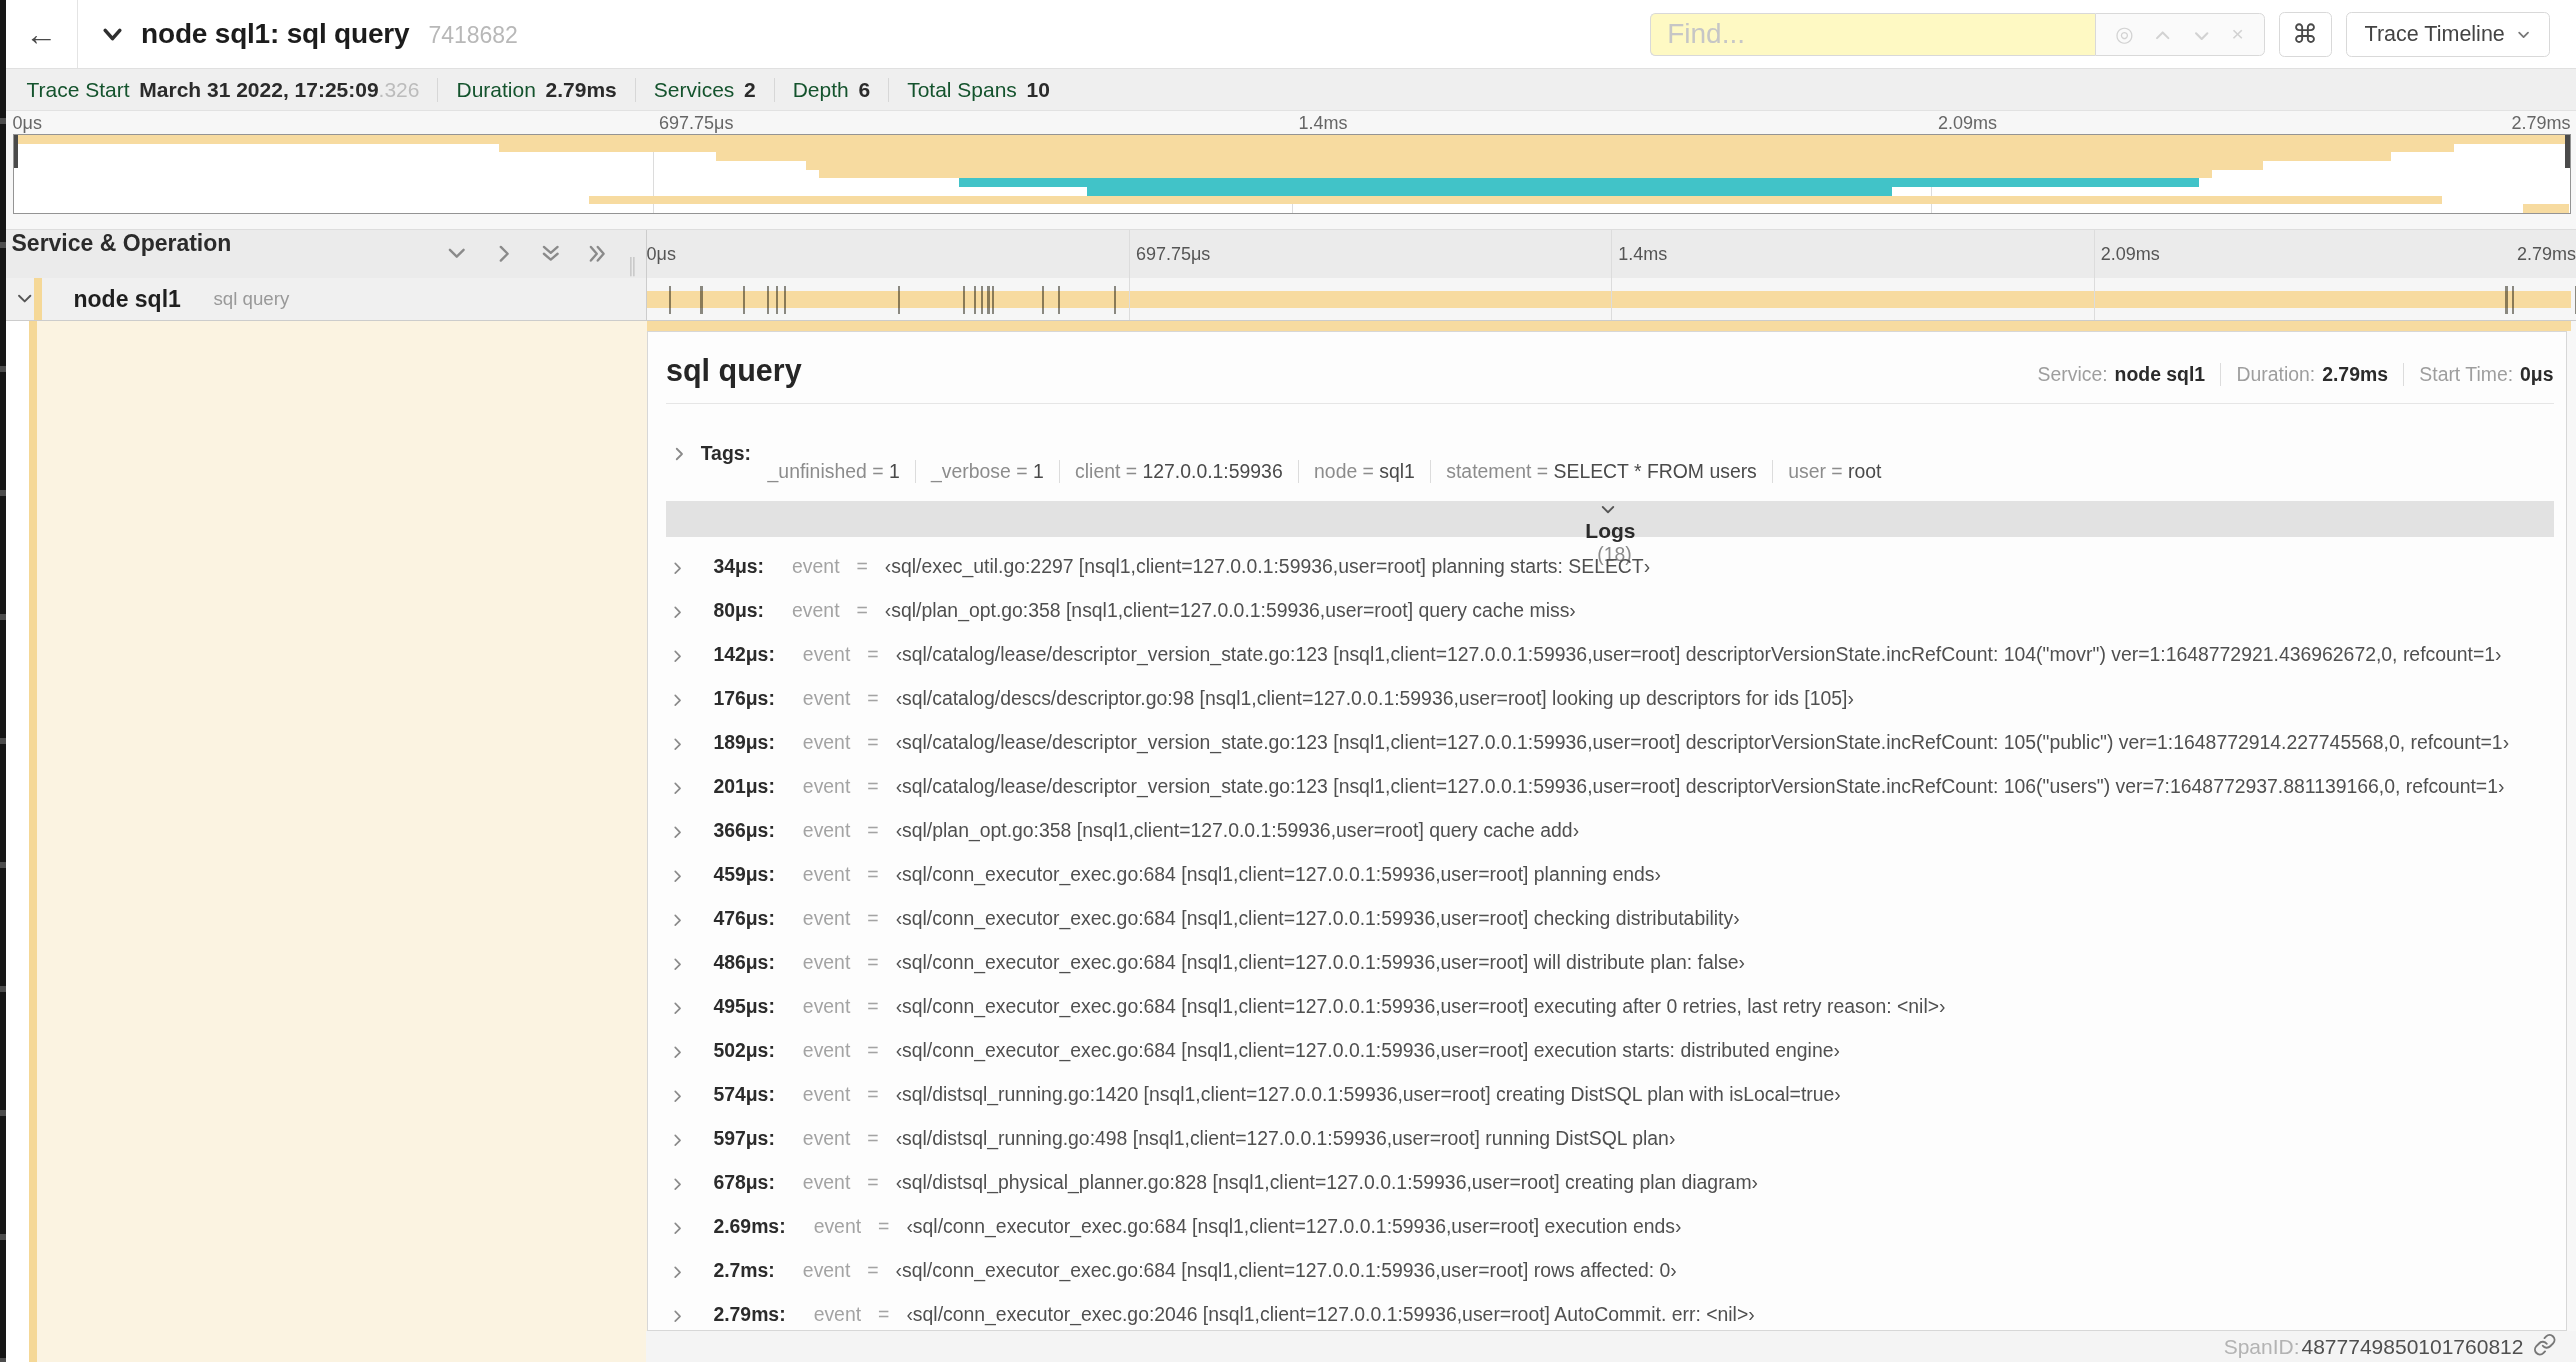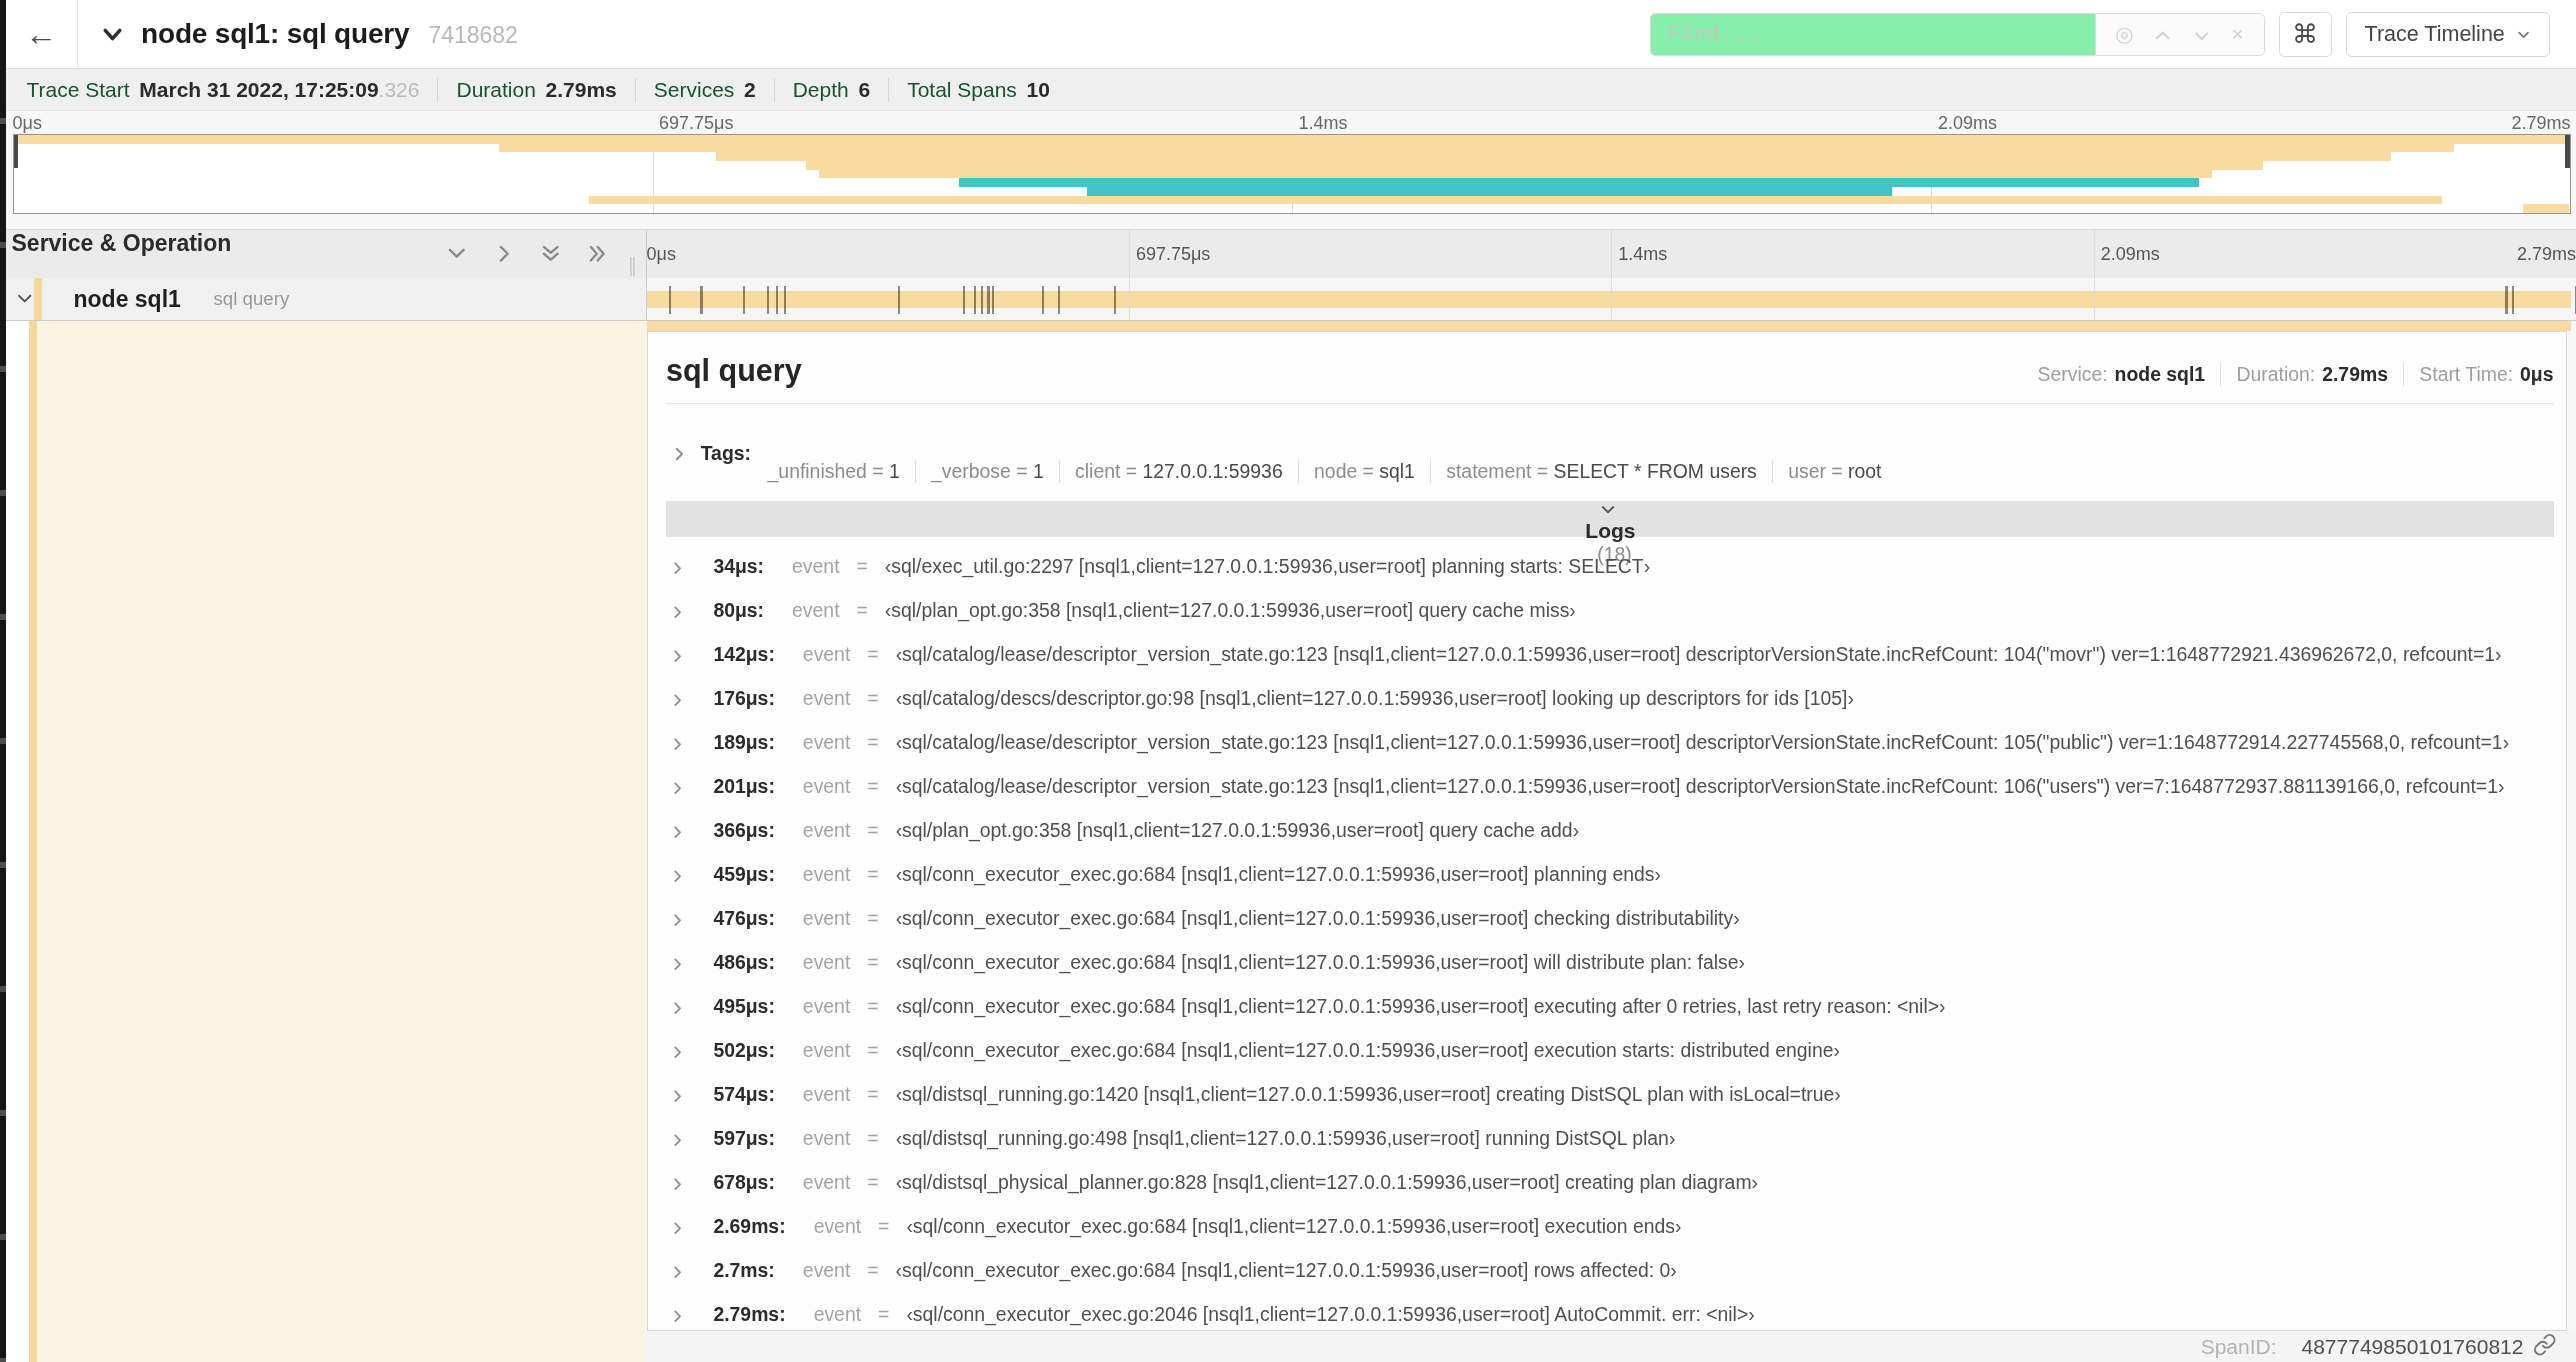--- a/index.html
+++ b/index.html
@@ -15,22 +15,22 @@
     border-bottom:0.7px solid #e0e0e0;display:flex;align-items:center;}
   .back-btn{width:71px;height:100%;border-right:0.7px solid #e4e4e4;display:flex;
     align-items:center;justify-content:center;font-size:32px;color:#4a4a4a;background:#fff;flex:0 0 auto;}
   .title-wrap{display:flex;align-items:baseline;margin-left:22px;}
   .title-chevron{align-self:center;margin-right:16.6px;}
   .page-title{font-size:28px;font-weight:700;color:#1c1c1c;letter-spacing:-0.2px;}
   .trace-id{font-size:23px;color:#b8b8b8;margin-left:19px;font-weight:400;}
   .hdr-spacer{flex:1;}
   .find-group{display:flex;height:43px;width:615px;margin-right:14px;}
   .find-input{flex:1;border:0.7px solid #d9d9d9;border-right:none;border-radius:5.5px 0 0 5.5px;
-    padding:0 16.6px;font-size:22px;color:#555;background:#86efac;outline:none;
-    font-family:Liberation Mono, monospace;}
+    padding:0 16.6px;font-size:28px;color:#555;background:#fef9c3;outline:none;
+    font-family:Liberation Sans, sans-serif;}
   .find-input::placeholder{color:#c6c6c6;}
   .find-icons{width:170px;border:0.7px solid #d9d9d9;border-radius:0 5.5px 5.5px 0;background:#fafafa;
     display:flex;align-items:center;justify-content:space-evenly;color:#d2d2d2;font-size:21px;box-sizing:border-box;}
   .kbd-btn{width:51px;height:43px;border:0.7px solid #d9d9d9;border-radius:5.5px;background:#fff;
     display:flex;align-items:center;justify-content:center;font-size:26px;color:#4a4a4a;margin-right:14px;}
   .view-btn{height:43px;border:0.7px solid #d9d9d9;border-radius:5.5px;background:#fff;display:flex;
     align-items:center;padding:0 18px;font-size:21.5px;color:#444;margin-right:26px;}
   .view-btn .sel-chevron{margin-left:11px;}
 
   
@@ -106,21 +106,21 @@
   .log-row{height:44px;display:flex;align-items:center;font-size:19.4px;white-space:nowrap;overflow:hidden;gap:17px;}
   .log-row .chev{color:#8a8a8a;margin:0 11px 0 2.8px;flex:0 0 auto;}
   .log-time{font-weight:700;color:#2b2b2b;margin-right:11px;}
   .log-field,.log-eq{color:#a3a3a3;}
   .log-val{color:#4f4f4f;}
   .logs-note{margin-top:16.6px;font-size:16.6px;color:#9b9b9b;}
 
   
   #spanid-row{position:absolute;left:646px;top:1331px;right:0;bottom:0;background:#f4f4f4;
     display:flex;align-items:center;justify-content:flex-end;padding-right:19.4px;font-size:21px;}
-  .spanid-label{color:#b3b3b3;margin-right:25px;}
+  .spanid-label{color:#b3b3b3;margin-right:2px;}
   .spanid-value{color:#4f4f4f;margin-right:9.7px;}
 
   .chev-svg{display:inline-block;vertical-align:middle;}
 </style>
 </head>
 <body>
 
 <div id="page">
 
   <div id="left-edge"></div>

